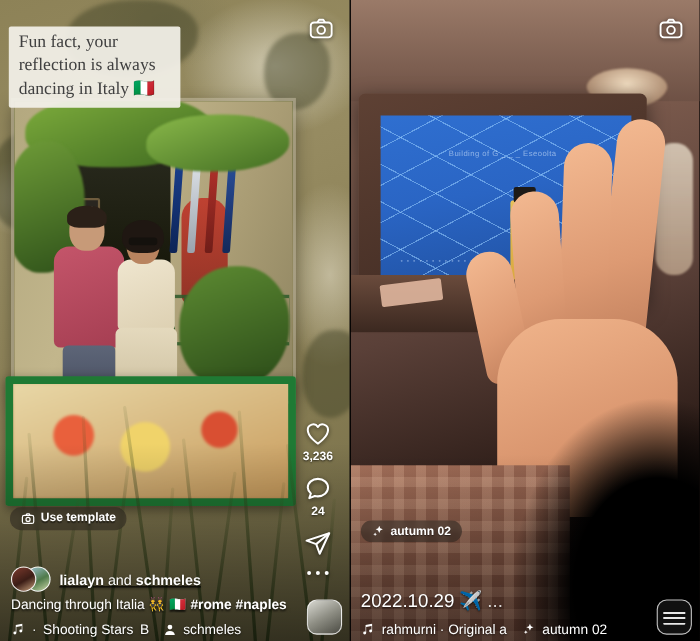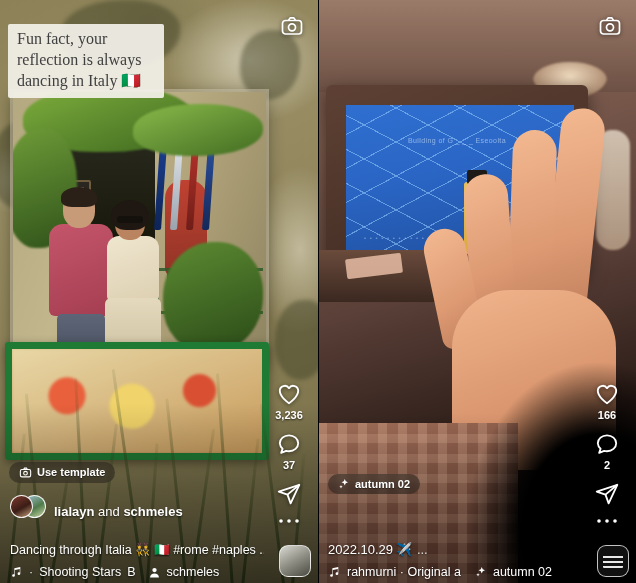--- a/index.html
+++ b/index.html
@@ -153,50 +153,50 @@
     text-shadow:0 1px 2px rgba(0,0,0,.7); }
 
   .pill {
     display:inline-flex; align-items:flex-start; gap:5px;
     background:rgba(40,35,30,.55); border-radius:14px; padding:4px 10px;
     color:#fff; font-size:11px; font-weight:700; backdrop-filter:blur(2px);
     text-shadow:0 1px 1px rgba(0,0,0,.45);
   }
 
   .meta { position:absolute; left:10px; right:54px; bottom:0; padding-bottom:4px; }
-  .row { display:flex; align-items:flex-end; margin-bottom:23px; }
+  .row { display:flex; align-items:center; margin-bottom:3px;text-decoration:underline; }
   .avatars { position:relative; width:36px; height:24px; flex:none; }
   .av { position:absolute; top:0; width:23px; height:23px; border-radius:50%;
     border:1.5px solid rgba(255,255,255,.92); overflow:hidden; }
   .av1 { left:0; background:linear-gradient(150deg,#7e3b2e,#3b1d16 55%,#caa27d); z-index:2; }
   .av2 { left:13px; background:linear-gradient(150deg,#9fc2d6,#4f7a4a 55%,#cdd8a8); }
   .av-single { width:25px; height:25px; border-radius:50%; flex:none;
     border:1.5px solid rgba(255,255,255,.9); overflow:hidden;
     background:linear-gradient(150deg,#bfe0f2,#5a7fa8 45%,#2a1a14); }
   .uname { color:#fff; font-size:13px; font-weight:700; margin-left:8px;
     text-shadow:0 1px 2px rgba(0,0,0,.65); white-space:nowrap; }
   .uname .and { font-weight:400; }
   .follow { margin-left:10px; padding:2px 11px; border:1.2px solid rgba(255,255,255,.85);
     border-radius:13px; color:#fff; font-size:12px; font-weight:700;
     background:rgba(255,255,255,.07); text-shadow:0 1px 2px rgba(0,0,0,.5); }
   .caption { color:#fff; font-size:12.5px; margin-bottom:8px; white-space:nowrap;
     overflow:hidden; text-shadow:0 1px 2px rgba(0,0,0,.7); }
-  .caption b { font-weight:400; }
+  .caption b { font-weight:700; }
   .audio { display:flex; align-items:center; gap:6px; color:#fff; font-size:12.5px;
     text-shadow:0 1px 2px rgba(0,0,0,.7); white-space:nowrap; }
   .audio .sep { opacity:.9; }
   .disc { position:absolute; right:7px; bottom:6px; width:32px; height:32px;
     border-radius:9px; border:1.5px solid rgba(255,255,255,.75); overflow:hidden; }
   .disc-l { background:linear-gradient(150deg,#d9d9d2,#8e8e84 50%,#4a4a42); }
   .disc-r { background:#111; display:flex; align-items:center; justify-content:center; }
   .disc-r .bars { width:20px; height:14px;
     background:repeating-linear-gradient(0deg,#e8e8e8 0 2px, #111 2px 5px); border-radius:1px; }
   .tpl { position:absolute; left:9px; bottom:100px; }
   .tag { position:absolute; left:10px; bottom:89px; }
-  .date { color:#fff; font-size:13px; margin-bottom:8px;
+  .date { color:#fff; font-size:17px; margin-bottom:8px;
     text-shadow:0 1px 2px rgba(0,0,0,.7); }
   .date .dots { opacity:.8; margin-left:4px; }
   .divider { position:absolute; left:318px; top:0; width:1px; height:583px;
     background:#000; z-index:50; }
 </style>
 </head>
 <body>
 
 <div class="stage">
 
@@ -274,21 +274,21 @@
       <div class="rail-item">
         <svg class="ic shadow" width="26" height="26" viewBox="0 0 24 24" fill="none" stroke="#fff" stroke-width="1.7" stroke-linejoin="round">
           <path d="M12 20.5S3.5 15 3.5 9.1A4.6 4.6 0 0 1 12 6.6a4.6 4.6 0 0 1 8.5 2.5C20.5 15 12 20.5 12 20.5z"></path>
         </svg>
         <span class="rail-count">3,236</span>
       </div>
       <div class="rail-item">
         <svg class="ic shadow" width="26" height="26" viewBox="0 0 24 24" fill="none" stroke="#fff" stroke-width="1.7" stroke-linejoin="round">
           <path d="M20.5 11.3c0 4.1-3.8 7.4-8.5 7.4-.9 0-1.8-.1-2.6-.3l-4.6 1.8 1.3-3.9A7 7 0 0 1 3.5 11.3C3.5 7.2 7.3 4 12 4s8.5 3.2 8.5 7.3z"></path>
         </svg>
-        <span class="rail-count">37</span>
+        <span class="rail-count">24</span>
       </div>
       <div class="rail-item">
         <svg class="ic shadow" width="26" height="26" viewBox="0 0 24 24" fill="none" stroke="#fff" stroke-width="1.7" stroke-linejoin="round">
           <path d="M21.5 3.5L2.5 9.7l8.1 2.9 2.9 8.1z"></path>
           <path d="M10.6 12.6L21.5 3.5"></path>
         </svg>
       </div>
       <div class="rail-item">
         <svg class="ic shadow" width="22" height="8" viewBox="0 0 22 8" fill="#fff">
           <circle cx="3" cy="4" r="1.8"></circle>
@@ -371,47 +371,20 @@
     <div class="r-dark2"></div>
 
     <div class="cam-top">
       <svg class="ic shadow" width="24" height="24" viewBox="0 0 24 24" fill="none" stroke="#fff" stroke-width="1.7" stroke-linejoin="round">
         <rect x="2.5" y="6.5" width="19" height="13.5" rx="3"></rect>
         <path d="M8.5 6.5l1.6-2.6h3.8l1.6 2.6"></path>
         <circle cx="12" cy="13.3" r="3.5"></circle>
       </svg>
     </div>
 
-    <div class="rail">
-      <div class="rail-item">
-        <svg class="ic shadow" width="26" height="26" viewBox="0 0 24 24" fill="none" stroke="#fff" stroke-width="1.7" stroke-linejoin="round">
-          <path d="M12 20.5S3.5 15 3.5 9.1A4.6 4.6 0 0 1 12 6.6a4.6 4.6 0 0 1 8.5 2.5C20.5 15 12 20.5 12 20.5z"></path>
-        </svg>
-        <span class="rail-count">166</span>
-      </div>
-      <div class="rail-item">
-        <svg class="ic shadow" width="26" height="26" viewBox="0 0 24 24" fill="none" stroke="#fff" stroke-width="1.7" stroke-linejoin="round">
-          <path d="M20.5 11.3c0 4.1-3.8 7.4-8.5 7.4-.9 0-1.8-.1-2.6-.3l-4.6 1.8 1.3-3.9A7 7 0 0 1 3.5 11.3C3.5 7.2 7.3 4 12 4s8.5 3.2 8.5 7.3z"></path>
-        </svg>
-        <span class="rail-count">2</span>
-      </div>
-      <div class="rail-item">
-        <svg class="ic shadow" width="26" height="26" viewBox="0 0 24 24" fill="none" stroke="#fff" stroke-width="1.7" stroke-linejoin="round">
-          <path d="M21.5 3.5L2.5 9.7l8.1 2.9 2.9 8.1z"></path>
-          <path d="M10.6 12.6L21.5 3.5"></path>
-        </svg>
-      </div>
-      <div class="rail-item">
-        <svg class="ic shadow" width="22" height="8" viewBox="0 0 22 8" fill="#fff">
-          <circle cx="3" cy="4" r="1.8"></circle>
-            <circle cx="11" cy="4" r="1.8"></circle>
-            <circle cx="19" cy="4" r="1.8"></circle>
-        </svg>
-      </div>
-    </div>
 
     <div class="tag">
       <span class="pill">
         <svg class="ic" width="12" height="12" viewBox="0 0 24 24" fill="#fff">
           <path d="M13.5 2l1.9 4.6L20 8.5l-4.6 1.9-1.9 4.6-1.9-4.6L7 8.5l4.6-1.9z"></path>
           <path d="M6 14l1 2.4 2.4 1-2.4 1L6 20.8l-1-2.4-2.4-1 2.4-1z"></path>
         </svg>
         <span>autumn 02</span>
       </span>
     </div>

